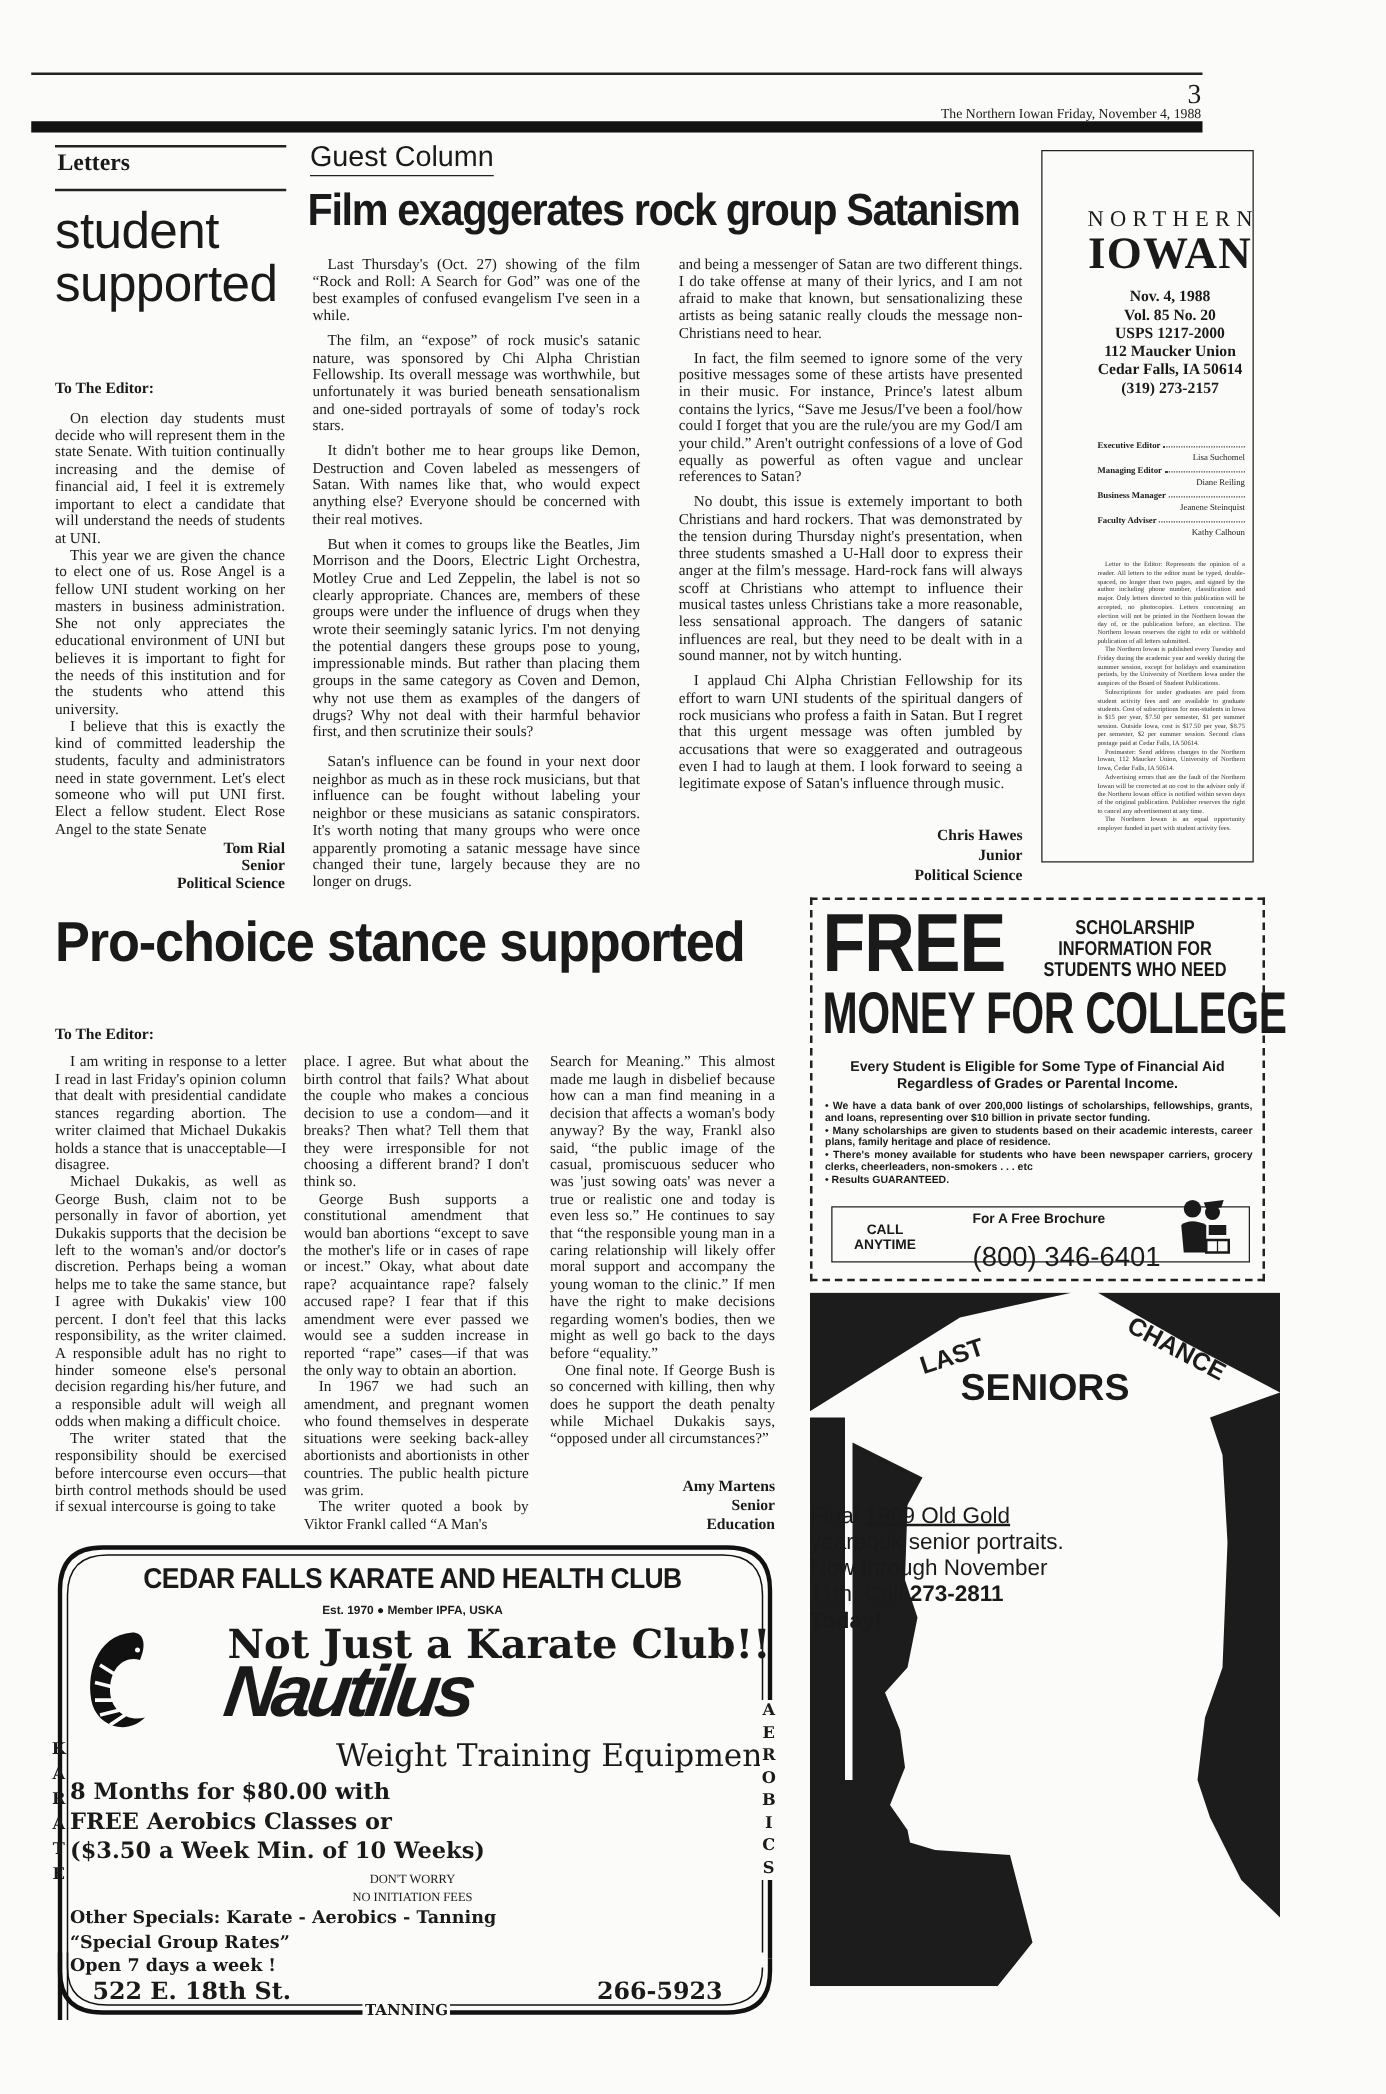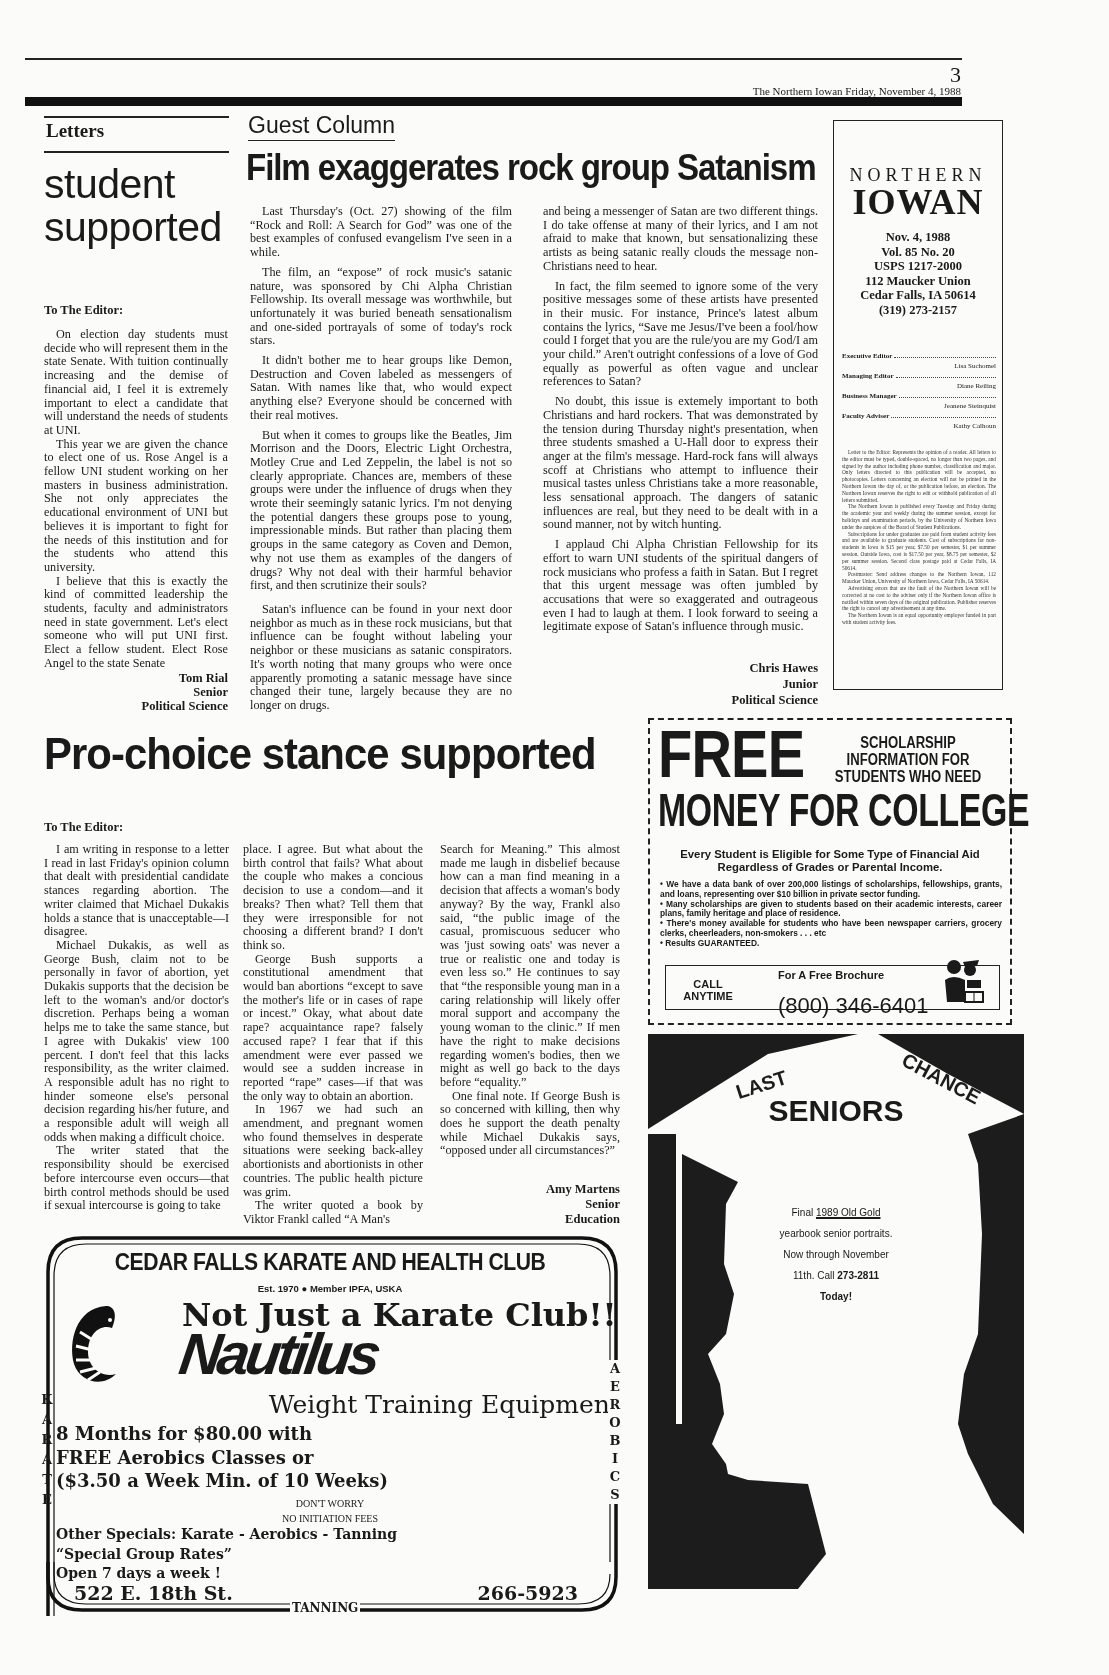--- a/index.html
+++ b/index.html
@@ -19,21 +19,21 @@
   
   .letters-label-top { left: 44px; top: 116px; width: 185px; height: 2px; background: #222; }
   .letters-label { left: 46px; top: 120px; font-size: 19px; font-weight: bold; }
   .letters-label-bottom { left: 44px; top: 151px; width: 185px; height: 2px; background: #222; }
   .former-head { left: 44px; top: 163px; font-size: 41px; line-height: 43px; font-family: "Liberation Sans", sans-serif; letter-spacing: -0.5px; }
   .to-editor { font-weight: bold; font-size: 12.5px; }
   
   .guest-label { left: 248px; top: 112px; font-size: 23px; font-family: "Liberation Sans", sans-serif; border-bottom: 1.5px solid #222; padding-bottom: 1px; }
   .guest-head { left: 246px; top: 147px; font-size: 36px; font-weight: bold; font-family: "Liberation Sans", sans-serif; letter-spacing: -1.2px; transform: scaleX(0.92); transform-origin: left; }
   
-  .masthead { left: 833px; top: 120px; width: 170px; height: 570px; border: 1.2px solid #222; }
+  .masthead { left: 833px; top: 120px; width: 170px; height: 570px; border: 1.2px solid #222; padding-left: 36px; }
   .masthead .mh-northern { text-align: center; margin-top: 44px; font-size: 18px; letter-spacing: 5px; font-family: "Liberation Serif", serif; }
   .masthead .mh-iowan { text-align: center; font-size: 36px; font-weight: bold; font-family: "Liberation Serif", serif; letter-spacing: 1px; line-height: 36px; margin-top: -2px; }
   .masthead .mh-info { text-align: center; font-size: 12.5px; font-weight: bold; line-height: 14.5px; margin-top: 10px; }
   .masthead .staff { margin: 34px 6px 0 8px; font-size: 7px; line-height: 10px; }
   .staff .role { font-weight: bold; display: flex; }
   .staff .role span.dots { flex: 1; border-bottom: 1px dotted #444; margin: 0 0 3px 2px; }
   .staff .name { text-align: right; }
   .masthead .fine { margin: 18px 6px 0 8px; font-size: 5.3px; line-height: 6.8px; text-align: justify; color: #333; }
   .masthead .fine p { text-indent: 6px; }
   
@@ -49,21 +49,21 @@
   .schol li::before { content: "• "; }
   .schol .cta { position: absolute; left: 15px; right: 10px; top: 245px; height: 45px; border: 1.2px solid #222; }
   .schol .call { position: absolute; left: 12px; top: 12px; font-size: 11px; font-weight: bold; text-align: center; line-height: 12px; width: 60px; }
   .schol .brochure { position: absolute; left: 112px; top: 3px; font-size: 11px; font-weight: bold; }
   .schol .phone { position: absolute; left: 112px; top: 28px; font-size: 22px; line-height: 24px; }
   .schol .person { position: absolute; right: 14px; top: -8px; width: 42px; height: 50px; }
   
   .seniors { left: 648px; top: 1034px; width: 376px; height: 555px; background: #fbfbfa; overflow: hidden; }
   .seniors svg { position: absolute; left: 0; top: 0; }
   .seniors .word { position: absolute; left: 0; right: 0; top: 60px; text-align: center; font-family: "Liberation Sans", sans-serif; font-weight: bold; font-size: 30px; }
-  .seniors .msg { position: absolute; left: 0; right: 0; top: 168px; text-align: center; font-family: "Liberation Sans", sans-serif; font-size: 10px; line-height: 21px; }
+  .seniors .msg { position: absolute; left: 0; right: 0; top: 168px; text-align: left; font-family: "Liberation Sans", sans-serif; font-size: 18px; line-height: 21px; }
   .seniors .msg u { text-decoration-thickness: 1.5px; }
   
   .karate { left: 40px; top: 1232px; width: 580px; height: 384px; }
   .karate .frame { position: absolute; left: 0; top: 0; width: 580px; height: 384px; }
   .karate .title { position: absolute; left: 0; right: 0; top: 17px; text-align: center; font-family: "Liberation Sans", sans-serif; font-weight: bold; font-size: 23px; letter-spacing: -0.5px; transform: scaleX(0.92); }
   .karate .est { position: absolute; left: 0; right: 0; top: 51px; text-align: center; font-family: "Liberation Sans", sans-serif; font-weight: bold; font-size: 9.5px; }
   .karate .notjust { position: absolute; left: 142px; top: 64px; font-family: "DejaVu Serif", serif; font-weight: bold; font-size: 32px; }
   .karate .nautilus { position: absolute; left: 140px; top: 92px; font-family: "Liberation Sans", sans-serif; font-weight: bold; font-style: italic; font-size: 58px; letter-spacing: -4px; line-height: 60px; transform: skewX(-8deg); }
   .karate .shell { position: absolute; left: 26px; top: 70px; width: 62px; height: 86px; }
   .karate .weight { position: absolute; left: 0; right: 0; top: 158px; text-align: right; font-family: "DejaVu Serif", serif; font-size: 25px; }

